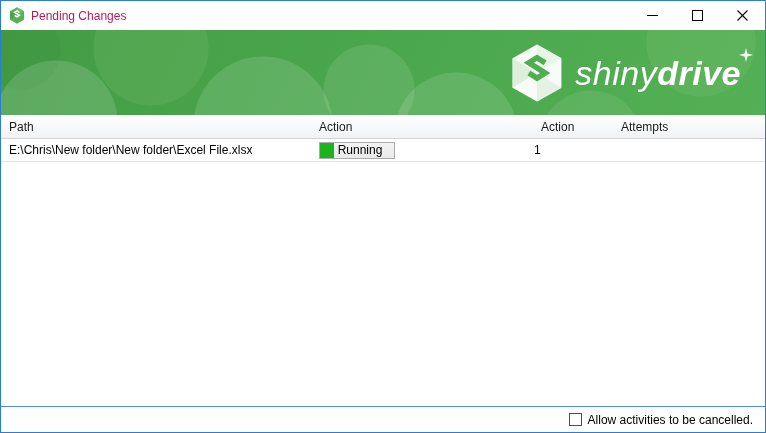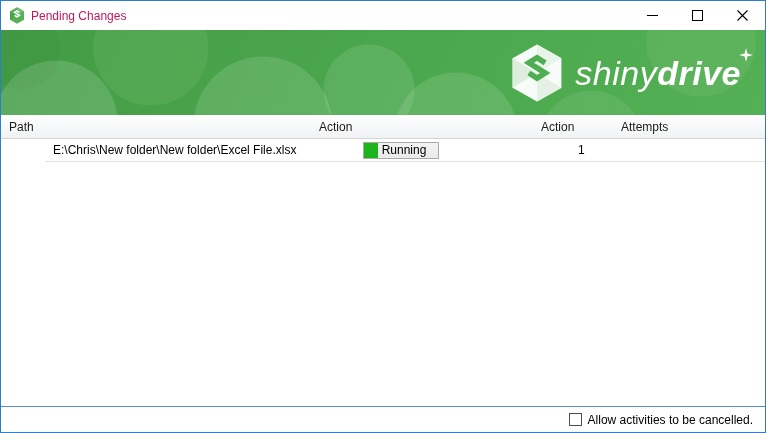--- a/index.html
+++ b/index.html
@@ -39,21 +39,21 @@
   .logo-text .bold  { font-weight:700; }
   .sparkle { position:absolute; top:-8px; right:0; width:14px; height:14px; }
 
   
   .grid-header, .grid-row {
     display:grid; grid-template-columns:310px 215px 87px 1fr; align-items:center;
   }
   .grid-header { height:24px; background:linear-gradient(#ffffff, #f0f2f4); border-bottom:1px solid #d4d4d4; flex:0 0 auto; }
   .grid-header .cell { font-size:12px; color:#1a1a1a; padding-left:8px; white-space:nowrap; }
   .grid-header .cell.status-h { padding-left:15px; }
-  .grid-row { height:23px; background:#fff; border-bottom:1px solid #e2e2e2; flex:0 0 auto;margin-left:44px; }
+  .grid-row { height:23px; background:#fff; border-bottom:1px solid #e2e2e2; flex:0 0 auto; }
   .grid-row .cell { font-size:12px; color:#000; padding-left:8px; white-space:nowrap; overflow:hidden; }
 
   .status-badge {
     position:relative; width:76px; height:17px;
     border:1px solid #ababab; background:linear-gradient(#f3f3f3, #eaeaea);
     display:flex; align-items:center; justify-content:center; overflow:hidden;
   }
   .status-fill { position:absolute; left:0; top:0; bottom:0; width:14px; background:#1db31d; }
   .status-text { position:relative; font-size:12px; color:#000; padding-left:6px; }
 

